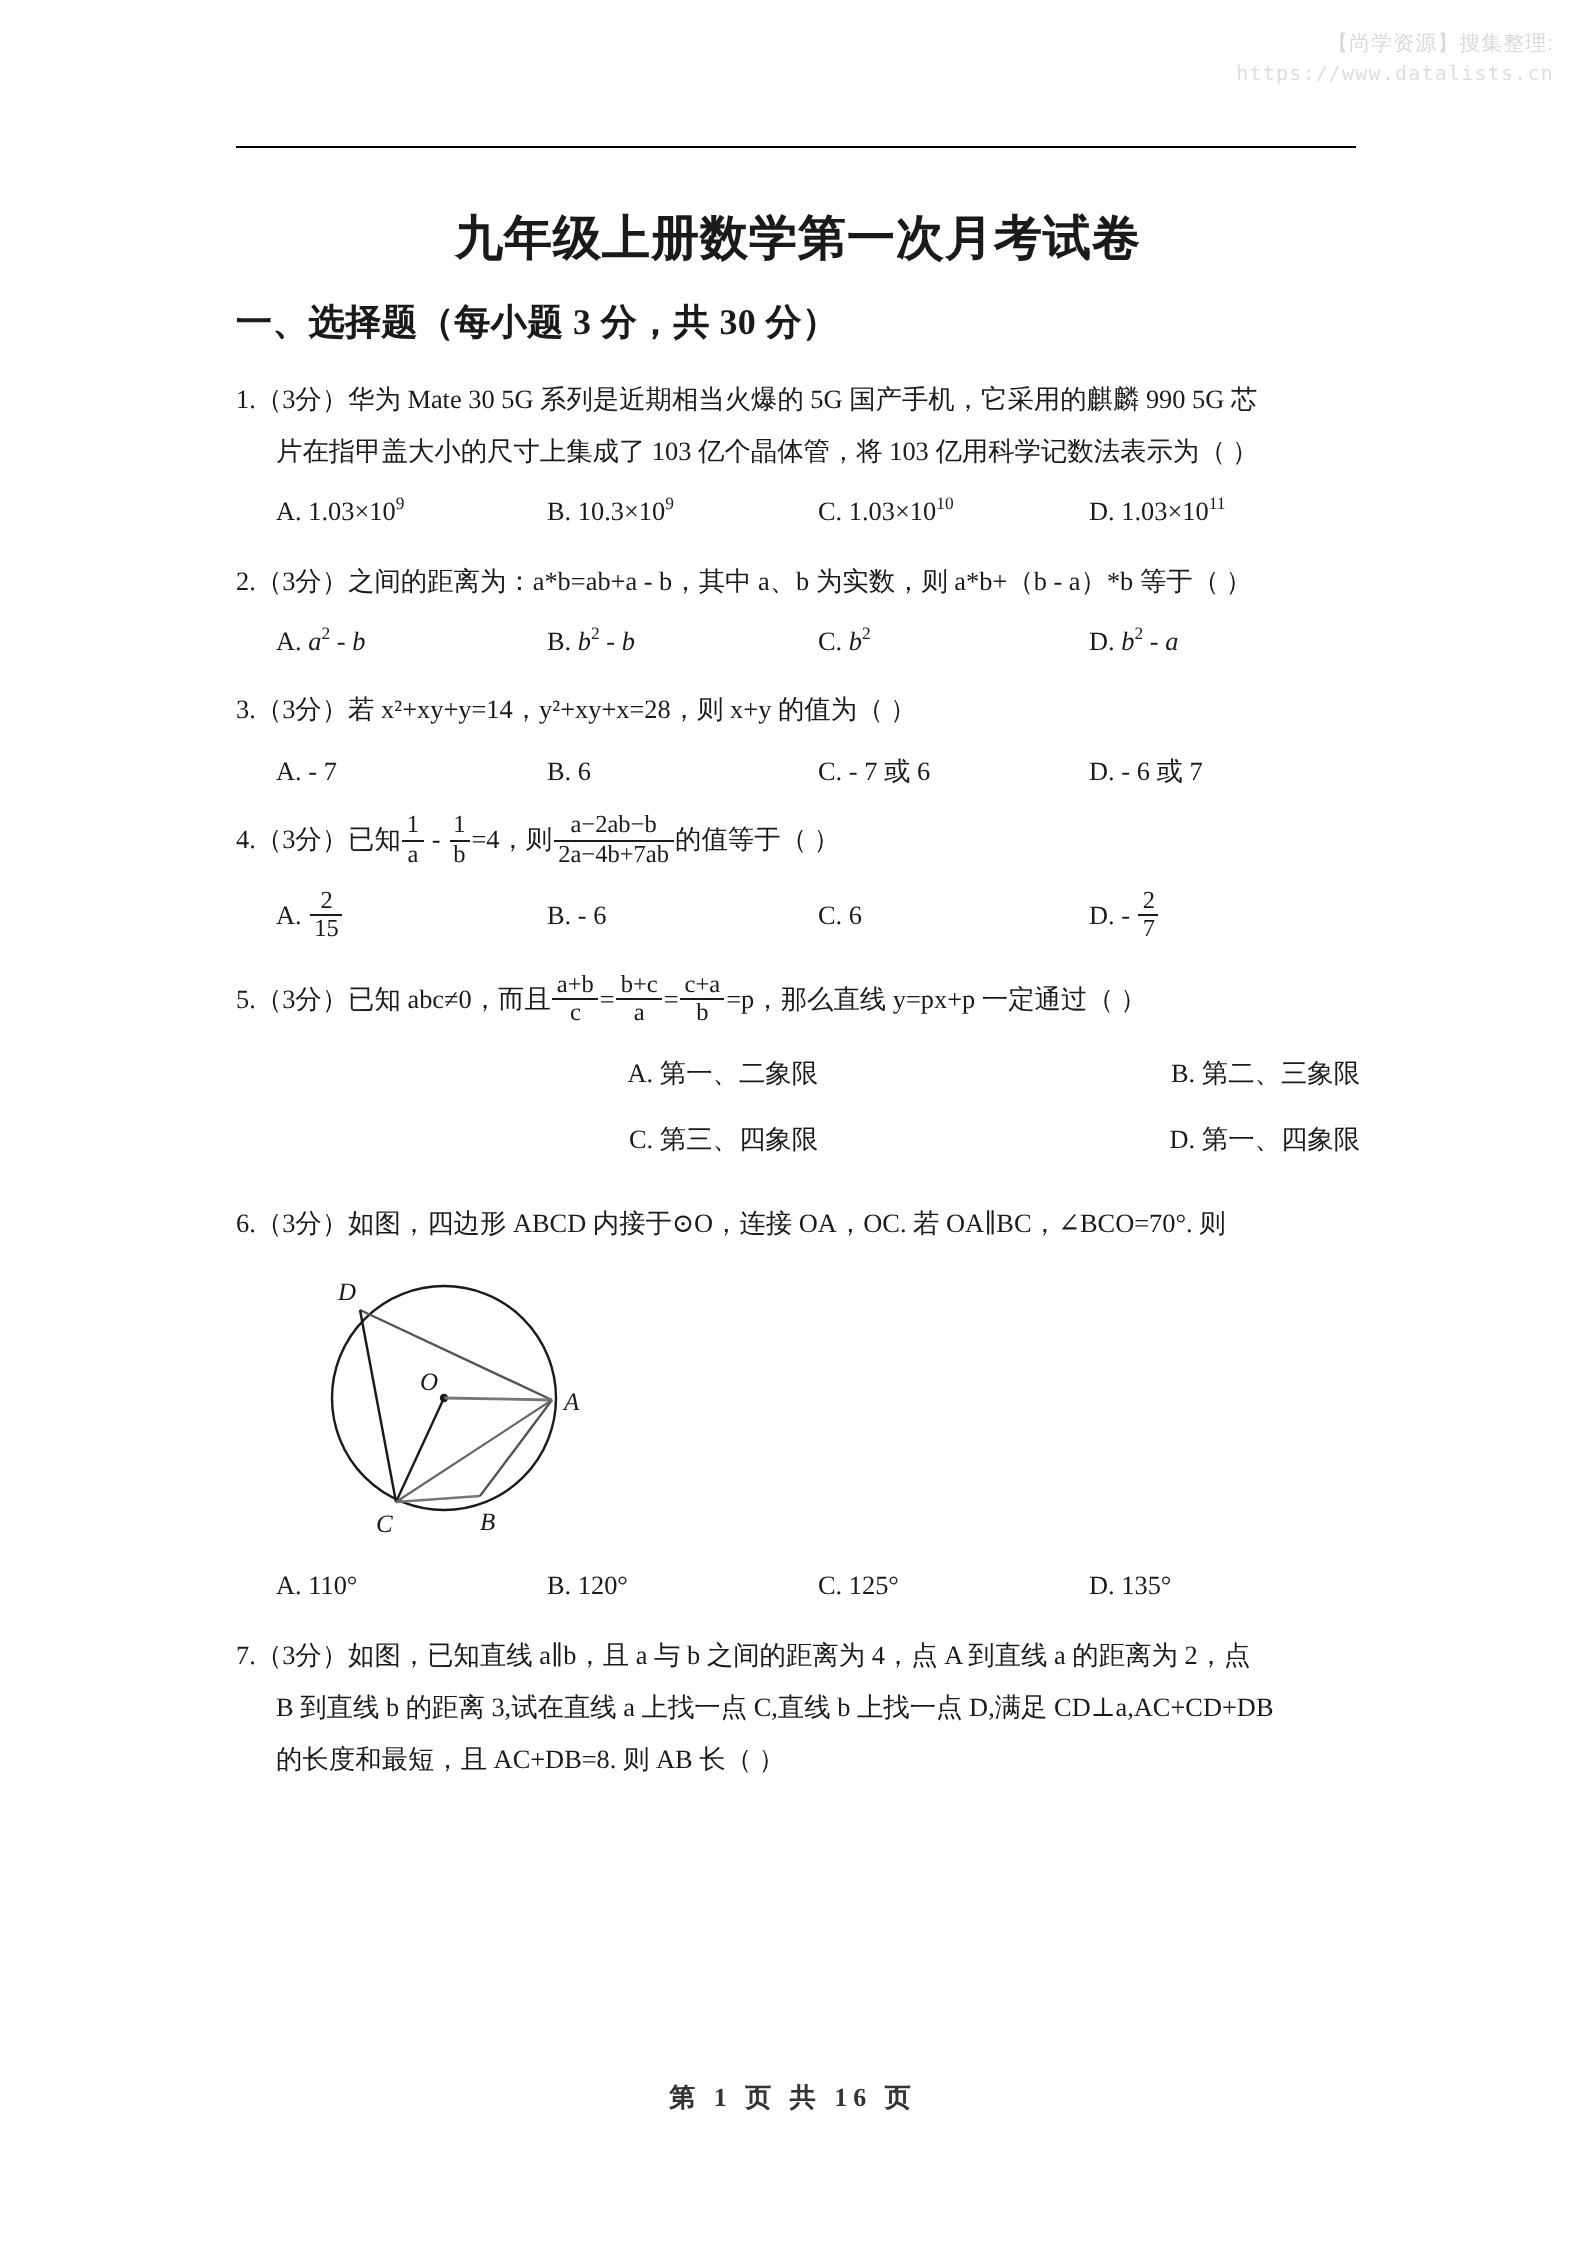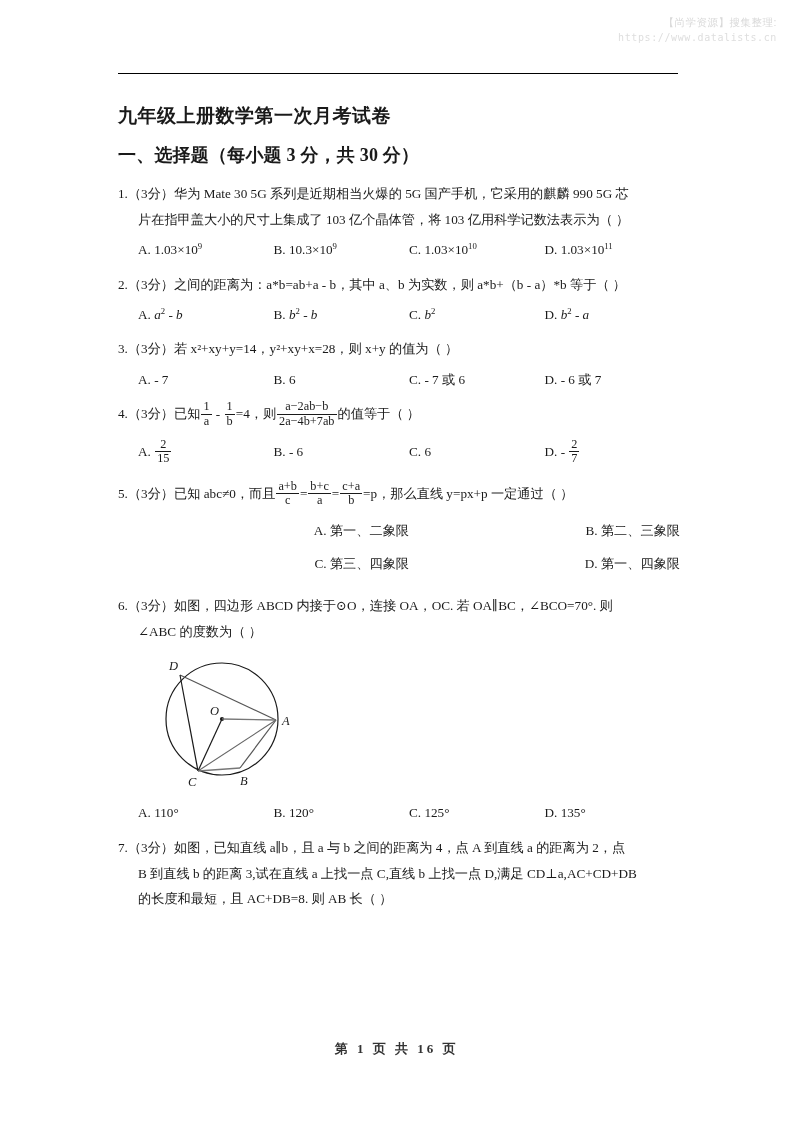--- a/index.html
+++ b/index.html
@@ -58,22 +58,22 @@
 
   .content {
     position: absolute;
     left: 118px;
     top: 95px;
     width: 562px;
   }
 
   
   .doc-title {
-    text-align: left;
-    font-size: 19px;
+    text-align: center;
+    font-size: 24px;
     font-weight: bold;
     margin: 8px 0 14px 0;
     letter-spacing: 0.5px;
     font-family: Liberation Sans, sans-serif;
   }
   .section-head {
     font-size: 18px;
     font-weight: bold;
     margin: 0 0 14px 0;
     letter-spacing: 0.2px;
@@ -232,21 +232,20 @@
         <span class="opt"><span>C.</span>&nbsp;<span>第三、四象限</span></span>
         <span class="opt"><span>D.</span>&nbsp;<span>第一、四象限</span></span>
       </div>
     </div>
 
     <div class="q" style="margin-top:6px;">
       <div class="q-body">
         <p>
           <span>6.</span><span>（3分）</span><span>如图，四边形 ABCD 内接于⊙O，连接 OA，OC. 若 OA∥BC，∠BCO=70°. 则</span>
         </p>
-        <p class="cont">∠ABC 的度数为（     ）</p>
       </div>
 
       <div class="figure-q6">
         <svg width="180" height="140" viewBox="0 0 180 140">
 
           <circle cx="82" cy="70" r="56" fill="none" stroke="#1a1a1a" stroke-width="1.2"></circle>
 
           <circle cx="82" cy="70" r="2.1" fill="#1a1a1a"></circle>
 
           <line x1="40" y1="26" x2="136" y2="71" stroke="#555" stroke-width="1.2"></line>

